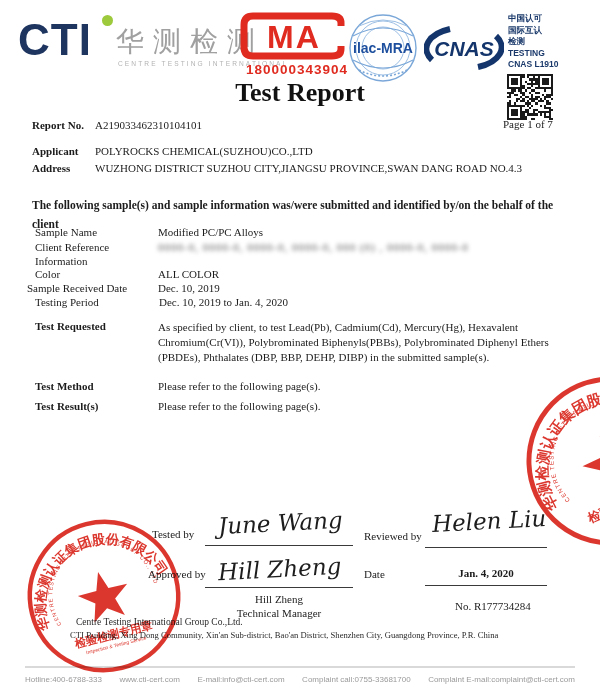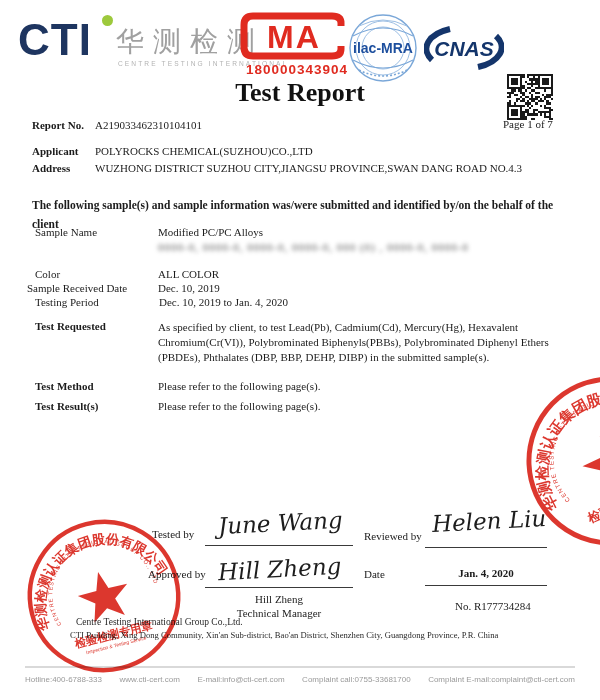--- a/index.html
+++ b/index.html
@@ -67,20 +67,27 @@
     <path d="M 13,58 Q 37,70 61,58" fill="none" stroke="#7aa7d8" stroke-width="1.6" stroke-dasharray="2 2"></path>
     <text x="37" y="41" text-anchor="middle" font-family="Liberation Sans, sans-serif" font-size="14" font-weight="bold" fill="#1d4f9e" stroke="#ffffff" stroke-width="0.5" style="paint-order:stroke">ilac-MRA</text>
   </svg>
 
   <svg class="abs" style="left:424px;top:24px;" width="80" height="48" viewBox="0 0 80 48">
     <path d="M 8,36 A 36,21 0 0 1 26,5" fill="none" stroke="#14356b" stroke-width="6"></path>
     <path d="M 72,12 A 36,21 0 0 1 54,43" fill="none" stroke="#14356b" stroke-width="6"></path>
     <text x="40" y="32" text-anchor="middle" font-family="Liberation Sans, sans-serif" font-size="21" font-weight="bold" font-style="italic" fill="#14356b">CNAS</text>
   </svg>
 
+  <div class="abs accred" style="left:508px;top:13px;">
+    <div>中国认可</div>
+    <div>国际互认</div>
+    <div>检测</div>
+    <div>TESTING</div>
+    <div>CNAS L1910</div>
+  </div>
 
   <svg id="qr" class="abs" style="left:507px;top:74px;" width="46" height="46" viewBox="0 0 21 21" shape-rendering="crispEdges">
       <rect x="0" y="0" width="1" height="1" fill="#1a1a1a"></rect>
       <rect x="1" y="0" width="1" height="1" fill="#1a1a1a"></rect>
       <rect x="2" y="0" width="1" height="1" fill="#1a1a1a"></rect>
       <rect x="3" y="0" width="1" height="1" fill="#1a1a1a"></rect>
       <rect x="4" y="0" width="1" height="1" fill="#1a1a1a"></rect>
       <rect x="5" y="0" width="1" height="1" fill="#1a1a1a"></rect>
       <rect x="6" y="0" width="1" height="1" fill="#1a1a1a"></rect>
       <rect x="7" y="0" width="1" height="1" fill="#1a1a1a"></rect>
@@ -327,20 +334,21 @@
   <div class="abs doc" style="left:95px;top:145px;text-align:right;">POLYROCKS CHEMICAL(SUZHOU)CO.,LTD</div>
 
   <div class="abs doc b" style="left:32px;top:162px;">Address</div>
   <div class="abs doc" style="left:95px;top:162px;">WUZHONG DISTRICT SUZHOU CITY,JIANGSU PROVINCE,SWAN DANG ROAD NO.4.3</div>
 
   <div class="abs intro" style="left:32px;top:196px;width:540px;">The following sample(s) and sample information was/were submitted and identified by/on the behalf of the client</div>
 
   <div class="abs doc" style="left:35px;top:226px;width:118px;">Sample Name</div>
   <div class="abs doc" style="left:158px;top:226px;">Modified PC/PC Alloys</div>
 
+  <div class="abs doc val-wrap" style="left:35px;top:240px;width:118px;">Client Reference Information</div>
   <div class="abs doc blurred" style="left:158px;top:241px;width:400px;">0000-0, 0000-0, 0000-0, 0000-0, 000 (0) , 0000-0, 0000-0</div>
 
   <div class="abs doc" style="left:35px;top:268px;">Color</div>
   <div class="abs doc" style="left:158px;top:268px;">ALL COLOR</div>
 
   <div class="abs doc" style="left:27px;top:282px;">Sample Received Date</div>
   <div class="abs doc" style="left:158px;top:282px;">Dec. 10, 2019</div>
 
   <div class="abs doc" style="left:35px;top:296px;">Testing Period</div>
   <div class="abs doc" style="left:159px;top:296px;">Dec. 10, 2019 to Jan. 4, 2020</div>

